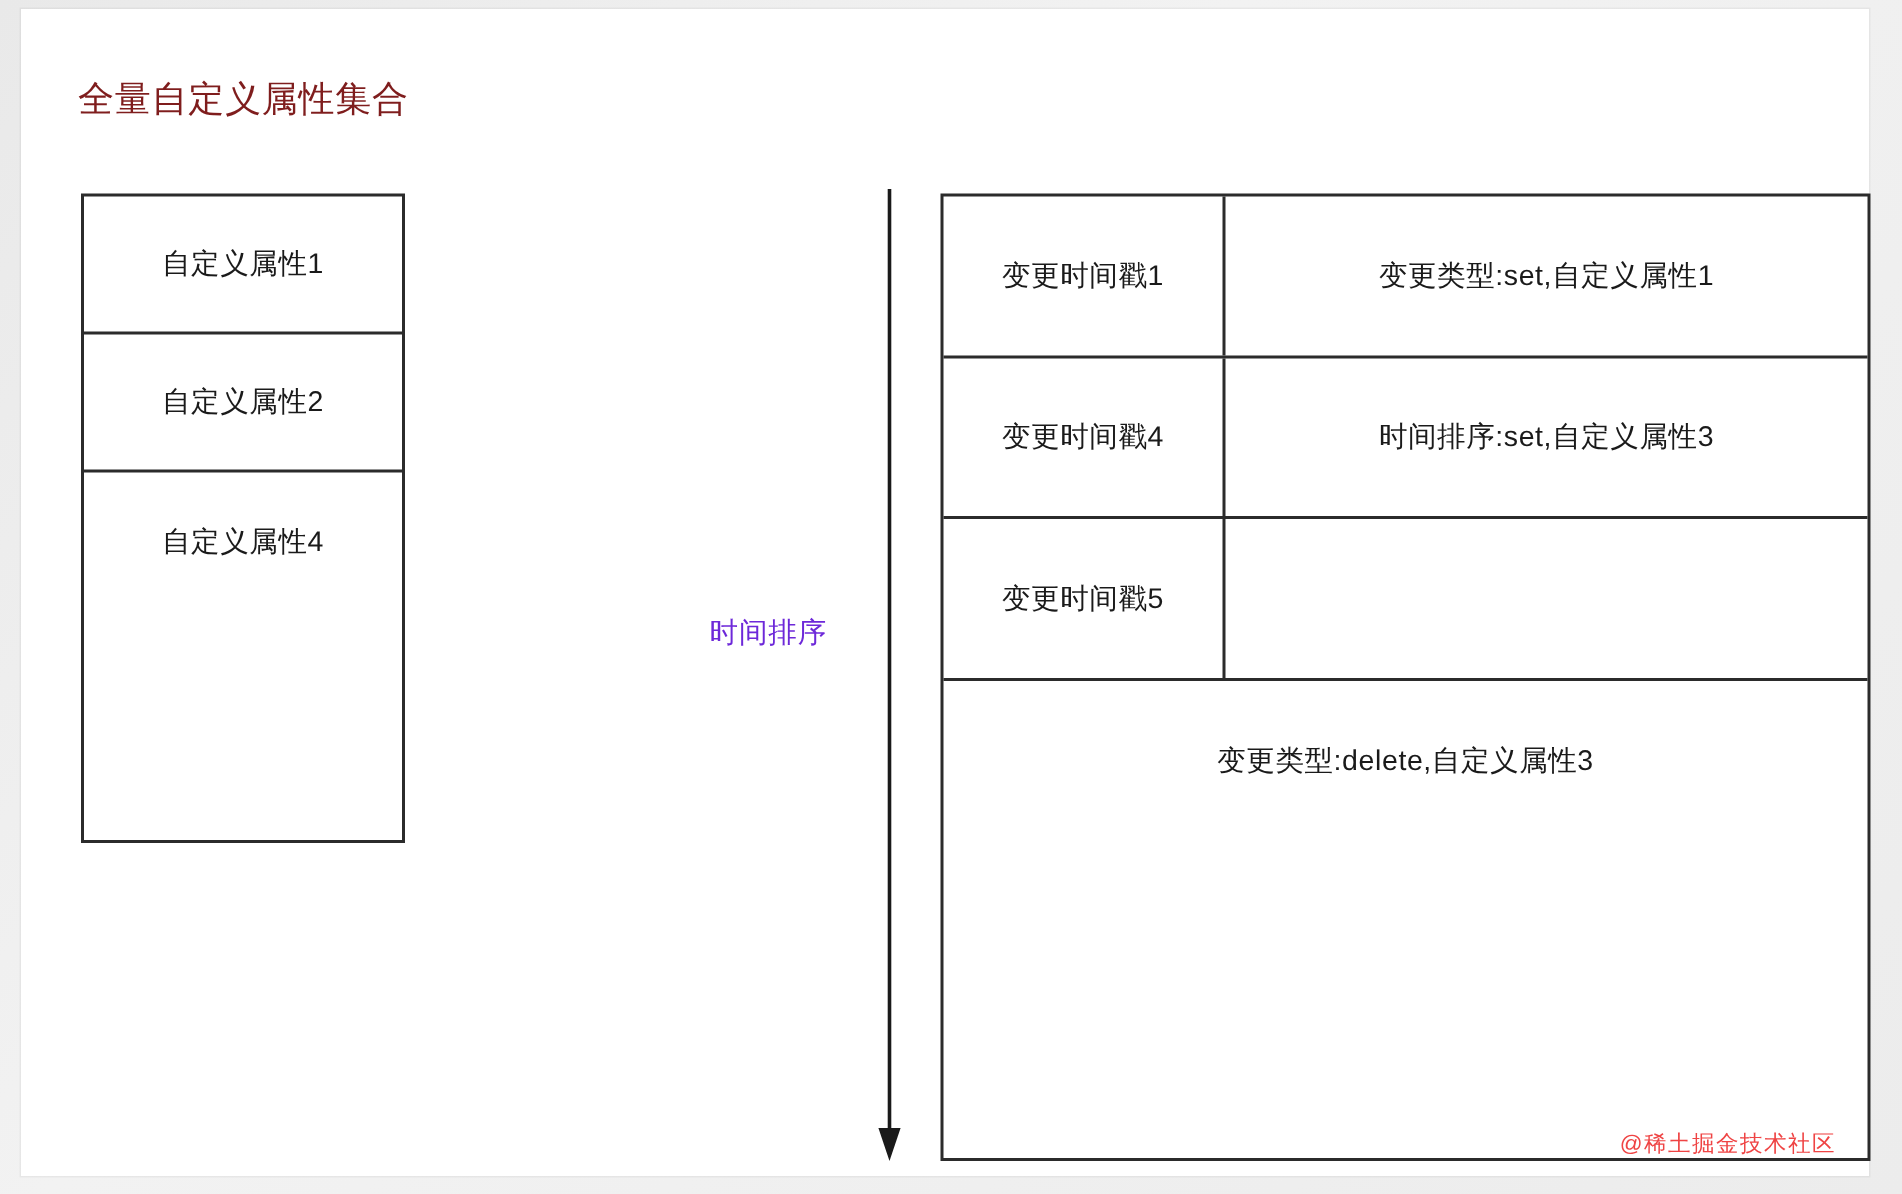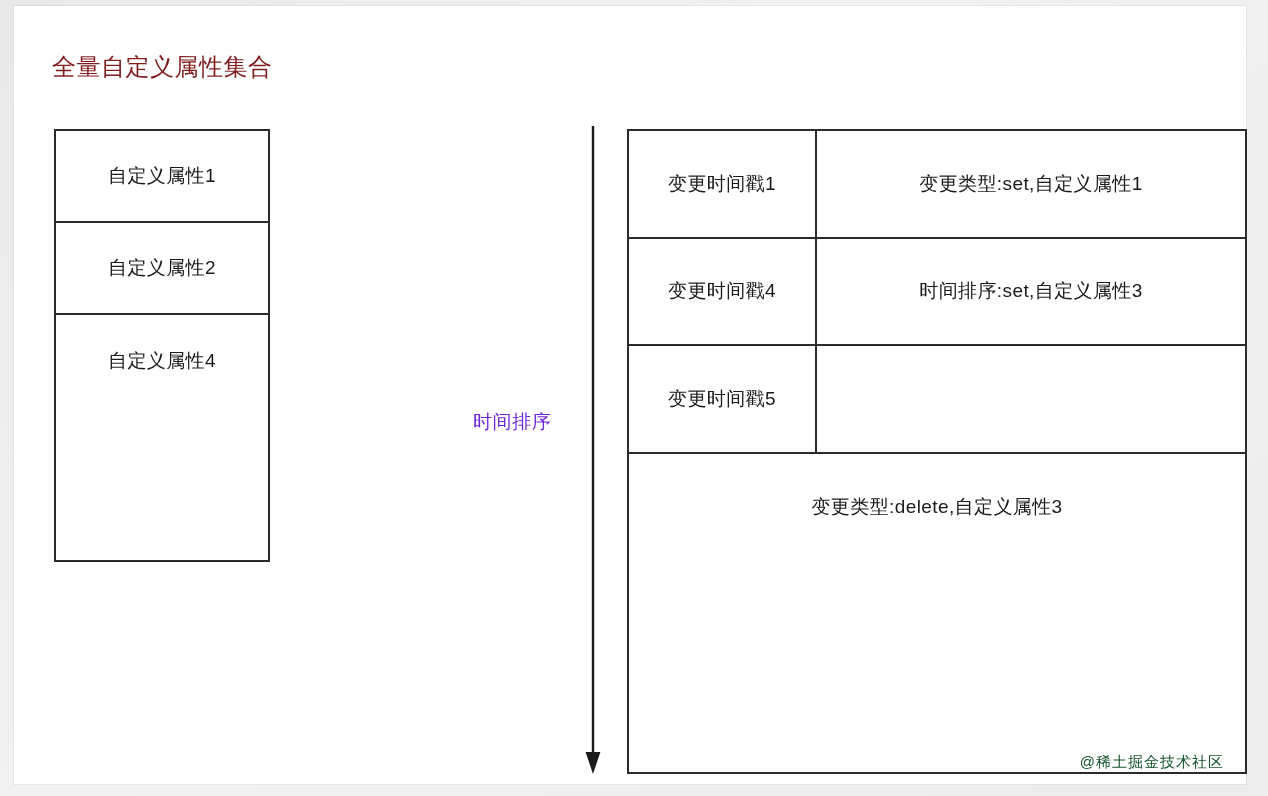--- a/index.html
+++ b/index.html
@@ -116,21 +116,21 @@
     white-space: nowrap;
     margin-top: 39px;
   }
 
   
   #watermark {
     position: absolute;
     right: 22px;
     bottom: 12px;
     font-size: 15px;
-    color: #14532d;
+    color: #ef4444;
     letter-spacing: 1px;
     white-space: nowrap;
     user-select: none;
   }
 </style>
 </head>
 <body>
 
 <div id="page">
   <div id="sheet">

